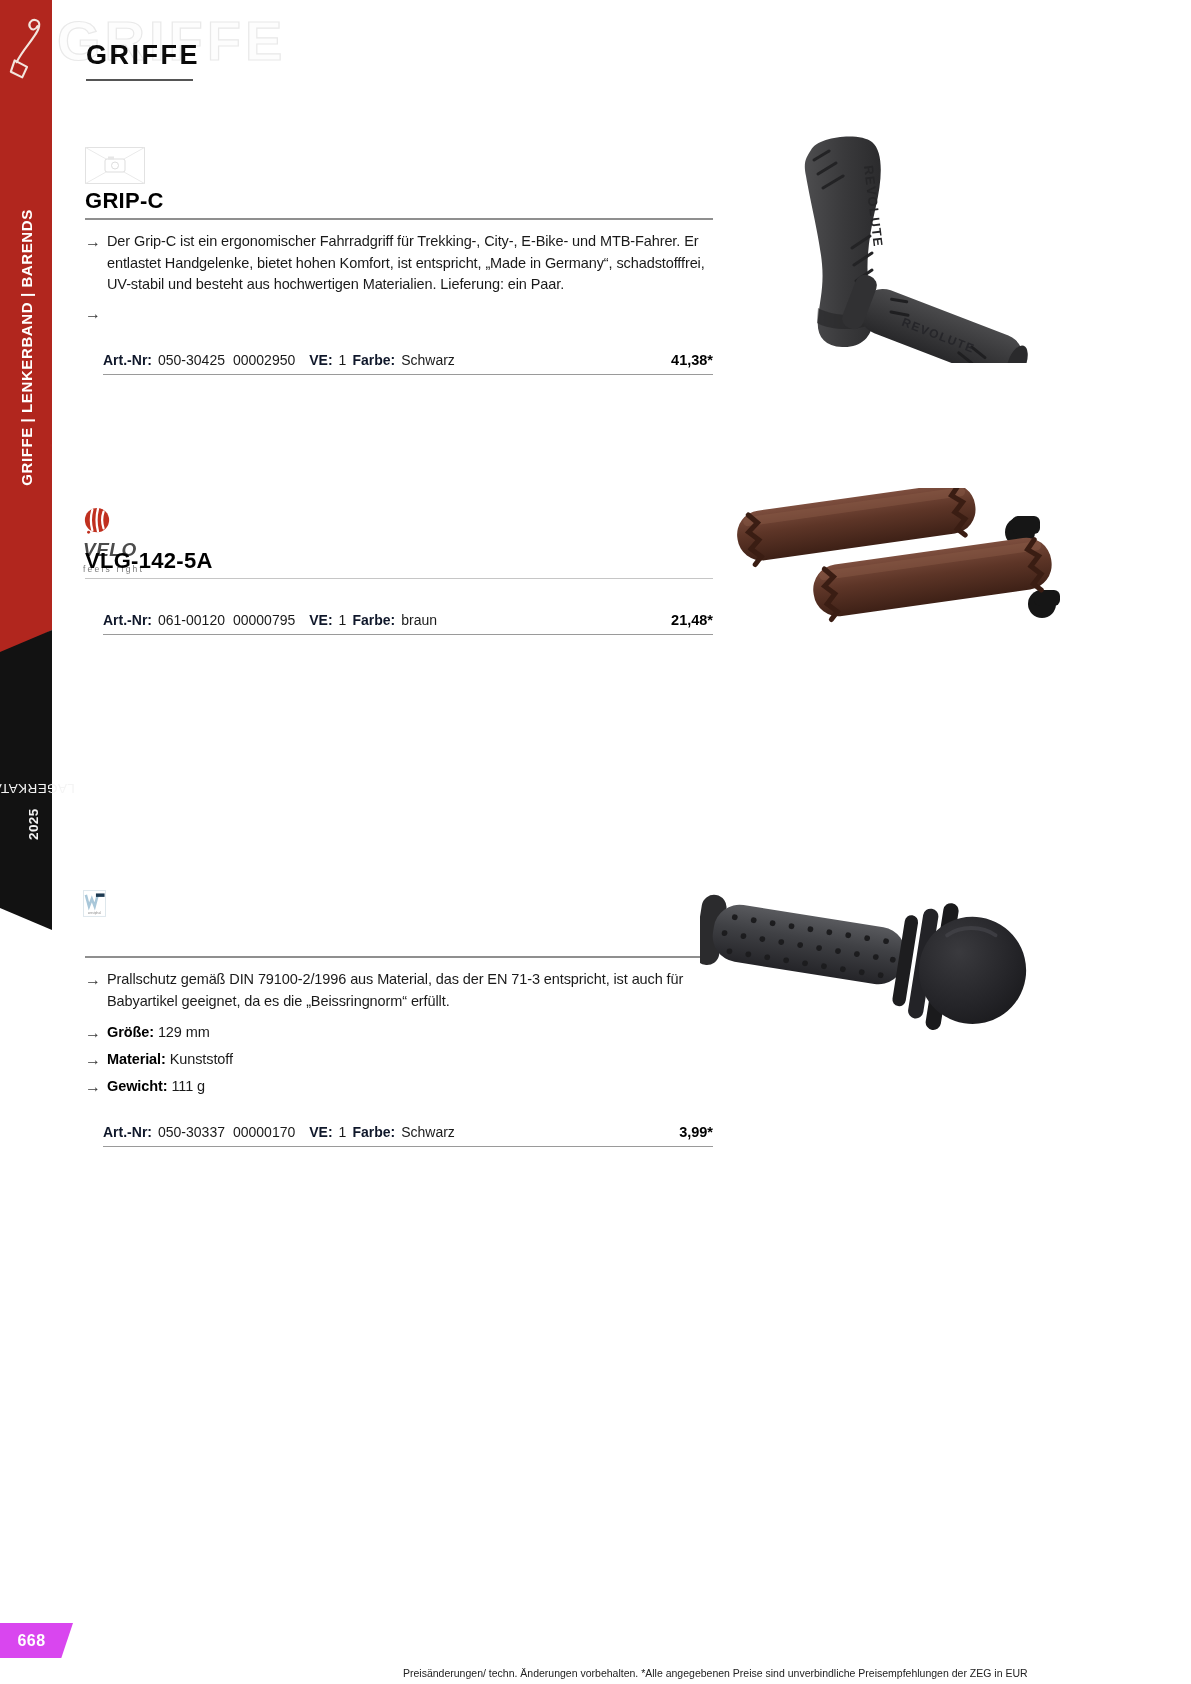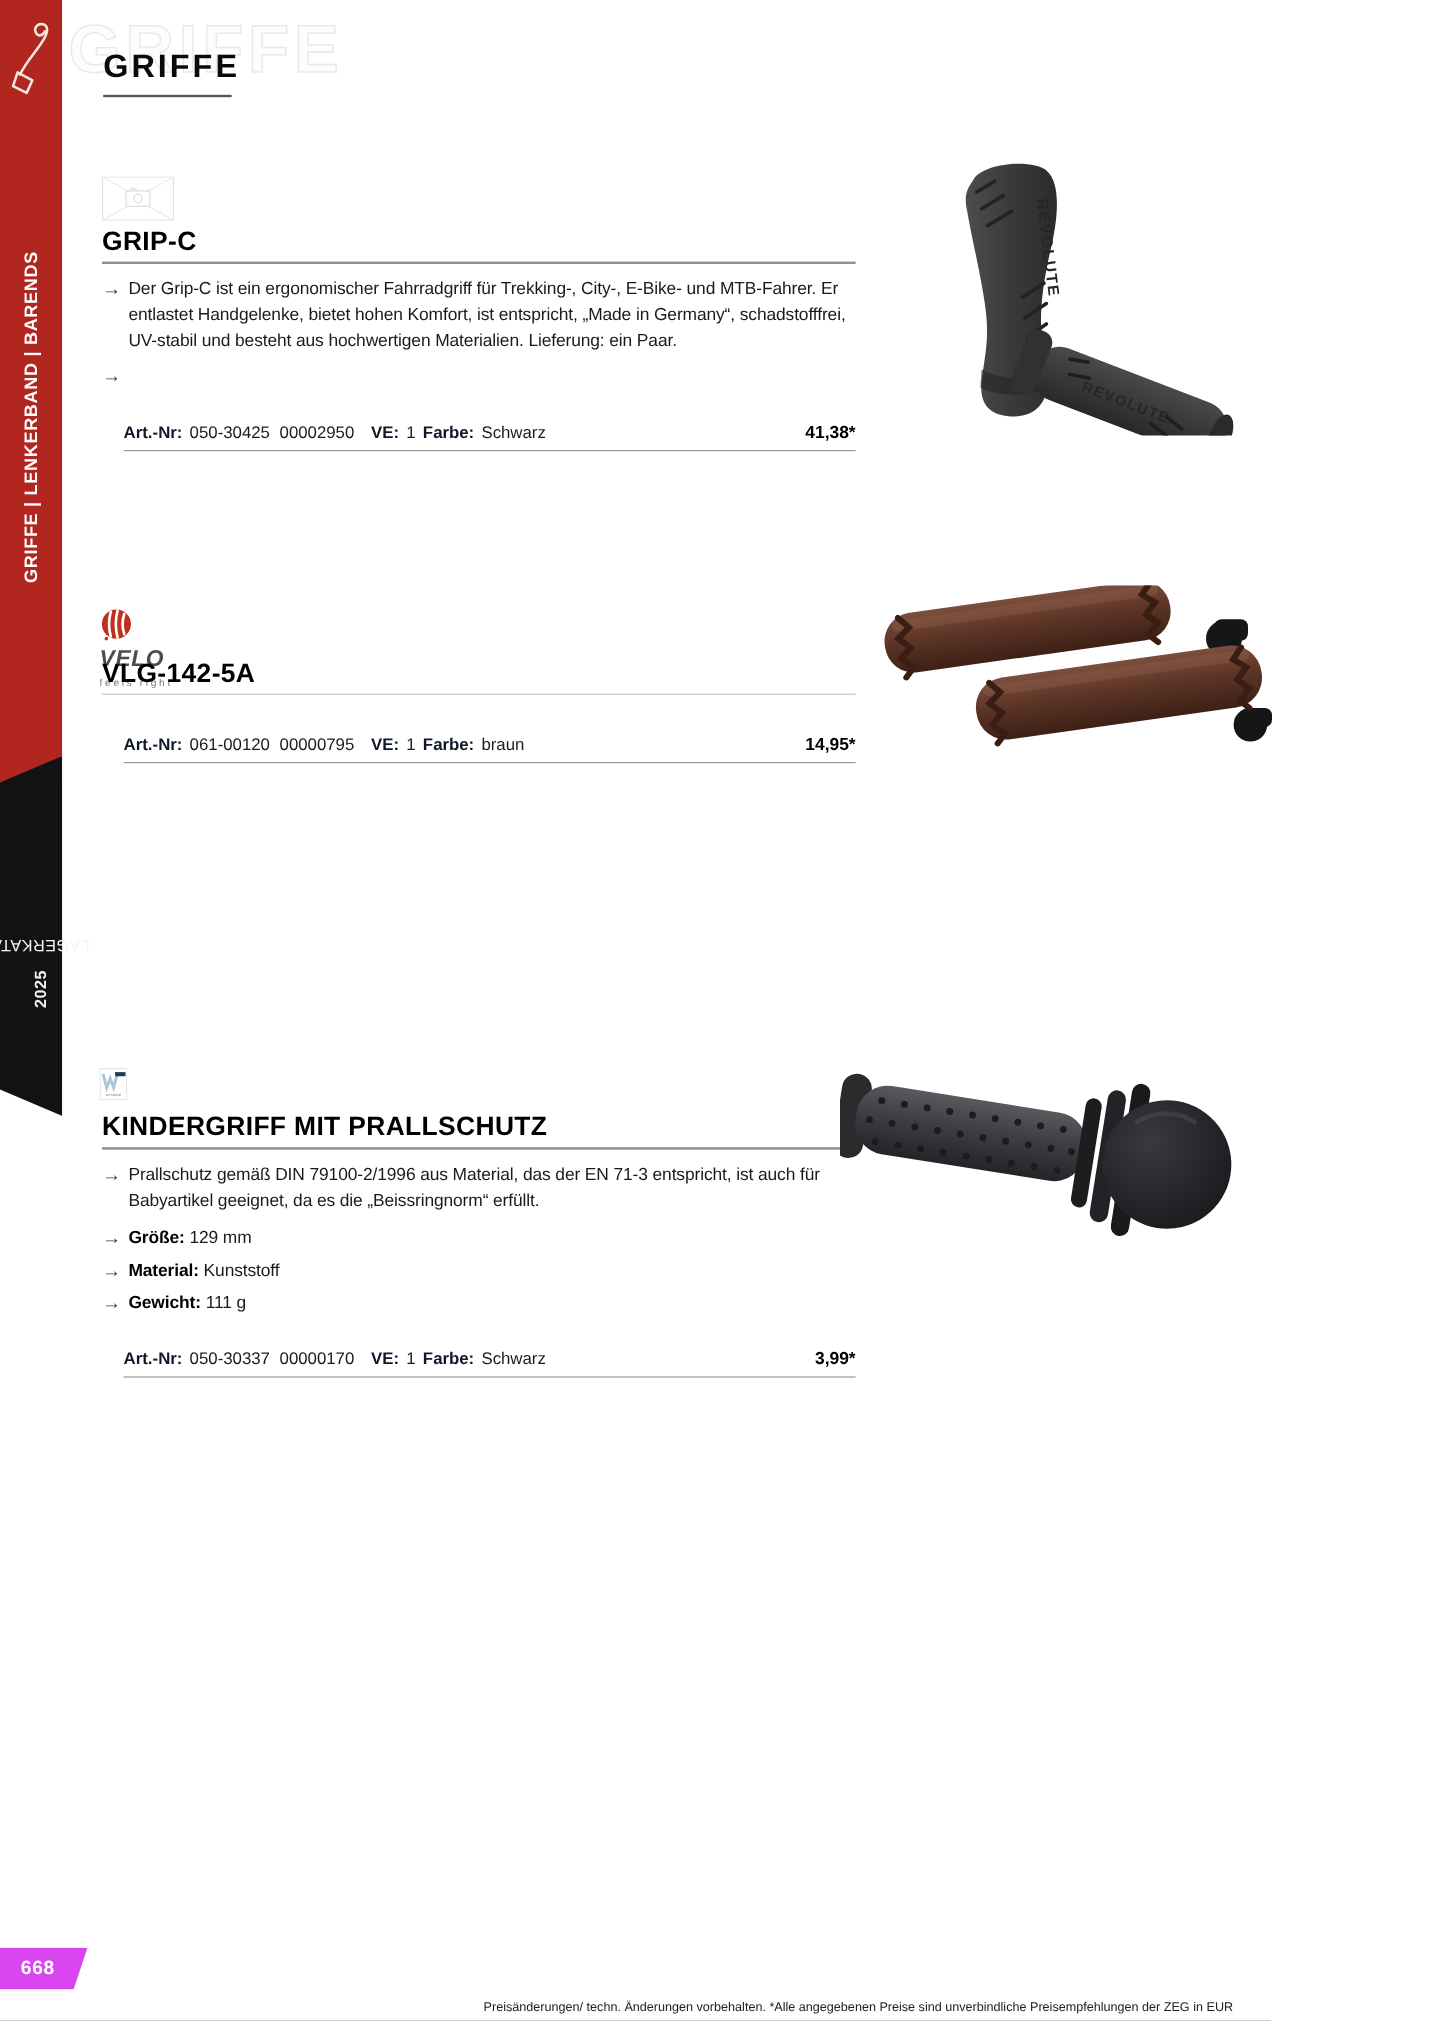--- a/index.html
+++ b/index.html
@@ -169,21 +169,21 @@
   <div class="abs sec-rule light" style="left:85px;top:578px;"></div>
 
   <div class="abs art-row" style="left:103px;top:596px;">
     <span class="lbl">Art.-Nr:</span>
     <span>061-00120</span>
     <span class="ean">00000795</span>
     <span class="lbl" style="margin-left:8px;">VE:</span>
     <span>1</span>
     <span class="lbl">Farbe:</span>
     <span>braun</span>
-    <span class="price">14,95*</span>
+    <span class="price">21,48*</span>
   </div>
 
   <svg class="abs" style="left:718px;top:488px;" width="350" height="158" viewBox="0 0 350 158">
     <defs>
       <linearGradient id="br" x1="0" y1="0" x2="0" y2="1">
         <stop offset="0" stop-color="#7d4e3e"></stop>
           <stop offset="0.45" stop-color="#5d3527"></stop>
           <stop offset="1" stop-color="#3d2016"></stop>
       </linearGradient>
     </defs>
@@ -209,21 +209,20 @@
 
   <div class="abs" style="left:83px;top:890px;">
     <svg width="23" height="27" viewBox="0 0 24 28">
       <rect x="0.5" y="0.5" width="23" height="27" fill="#ffffff" stroke="#dde6ec"></rect>
       <path d="M3,5 l3.2,12 l3,-8 l3,8 l3.2,-12" stroke="#a9c7d9" stroke-width="2.6" fill="none"></path>
       <rect x="13.5" y="3.5" width="9" height="3.6" fill="#1d3a52"></rect>
       <text x="12" y="24.5" font-size="3.4" text-anchor="middle" fill="#8a8a8a" font-family="Liberation Sans, sans-serif">westphal</text>
     </svg>
   </div>
 
-  <div class="abs prod-title" style="left:85px;top:926px;">KINDERGRIFF MIT PRALLSCHUTZ</div>
   <div class="abs sec-rule" style="left:85px;top:956px;"></div>
 
   <div class="abs bullet-row" style="left:85px;top:969px;">
     <span class="arrow">→</span>
     <span class="btext">Prallschutz gemäß DIN 79100-2/1996 aus Material, das der EN 71-3 entspricht, ist auch für Babyartikel geeignet, da es die „Beissringnorm“ erfüllt.</span>
   </div>
 
   <div class="abs bullet-row spec" style="left:85px;top:1022px;">
     <span class="arrow">→</span>
     <span class="btext"><b>Größe:</b> <span>129 mm</span></span>

